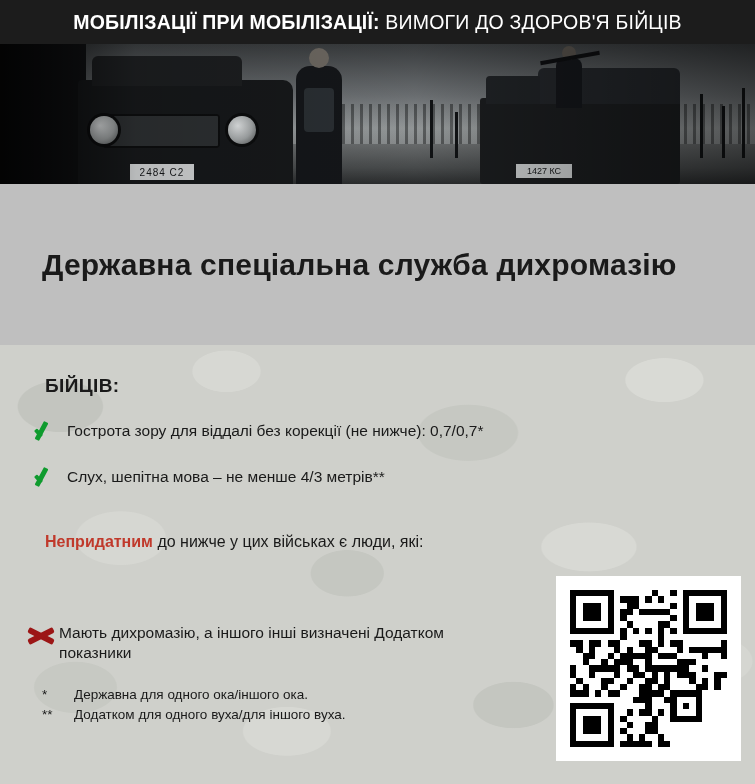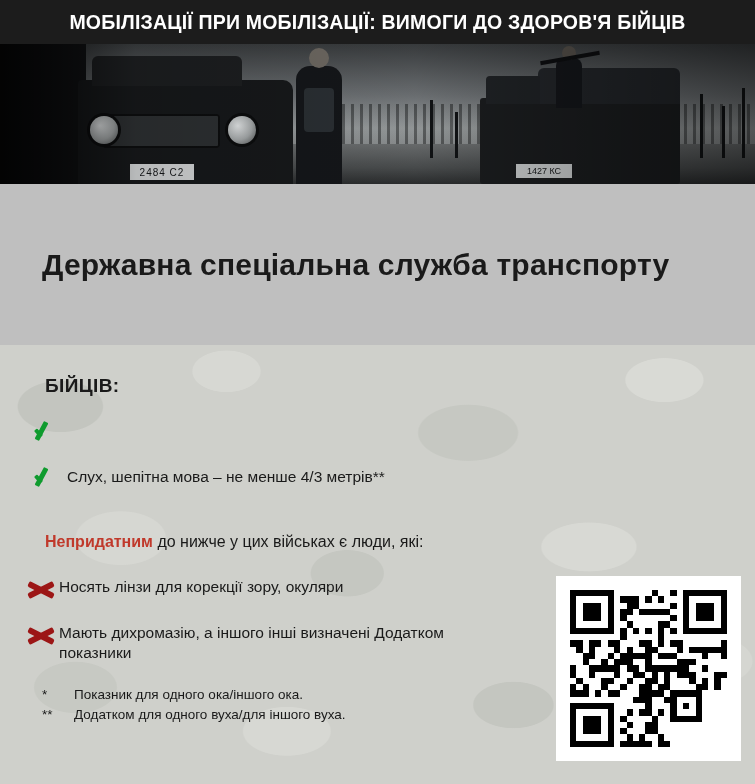--- a/index.html
+++ b/index.html
@@ -36,21 +36,21 @@
   .header-text {
     color: #ffffff;
     font-size: 19.5px;
     letter-spacing: 0.2px;
     white-space: nowrap;
   }
   .header-strong {
     font-weight: bold;
   }
   .header-rest {
-    font-weight: bold;
+    font-weight: normal;
   }
 
   
   .photo {
     position: absolute;
     left: 0; top: 44px;
     width: 755px;
     height: 140px;
     background: #0e0f10;
     overflow: hidden;
@@ -397,54 +397,51 @@
     <div class="tree" style="left:700px;height:64px;"></div>
     <div class="tree" style="left:722px;height:52px;"></div>
     <div class="tree" style="left:742px;height:70px;"></div>
     <div class="tree" style="left:455px;height:46px;"></div>
     <div class="tree" style="left:430px;height:58px;"></div>
 
     <div class="photo-vignette"></div>
   </div>
 
   <div class="title-band">
-    <div class="title-text">Державна спеціальна служба транспорту</div>
+    <div class="title-text">Державна спеціальна служба дихромазію</div>
   </div>
 
   <div class="body-area">
 
     <div class="req-title">БІЙЦІВ:</div>
 
     <div class="line l1">
       <div class="mark"><span class="check"></span></div>
+      <div class="line-text">Гострота зору для віддалі без корекції (не нижче): 0,7/0,7*</div>
     </div>
 
     <div class="line l2">
       <div class="mark"><span class="check"></span></div>
       <div class="line-text">Слух, шепітна мова – не менше 4/3 метрів**</div>
     </div>
 
     <div class="unfit">
       <span class="unfit-strong">Непридатним</span><span> до нижче у цих військах є люди, які:</span>
     </div>
 
-    <div class="line l3">
-      <div class="mark"><span class="cross"></span></div>
-      <div class="line-text">Носять лінзи для корекції зору, окуляри</div>
-    </div>
 
     <div class="line l4">
       <div class="mark"><span class="cross"></span></div>
       <div class="line-text">Мають дихромазію, а іншого інші визначені Додатком показники</div>
     </div>
 
     <div class="footnotes">
       <div class="fn-row">
         <div class="fn-mark">*</div>
-        <div>Показник для одного ока/іншого ока.</div>
+        <div>Державна для одного ока/іншого ока.</div>
       </div>
       <div class="fn-row">
         <div class="fn-mark">**</div>
         <div>Додатком для одного вуха/для іншого вуха.</div>
       </div>
     </div>
 
   </div>
 
   <div class="qr-box">

